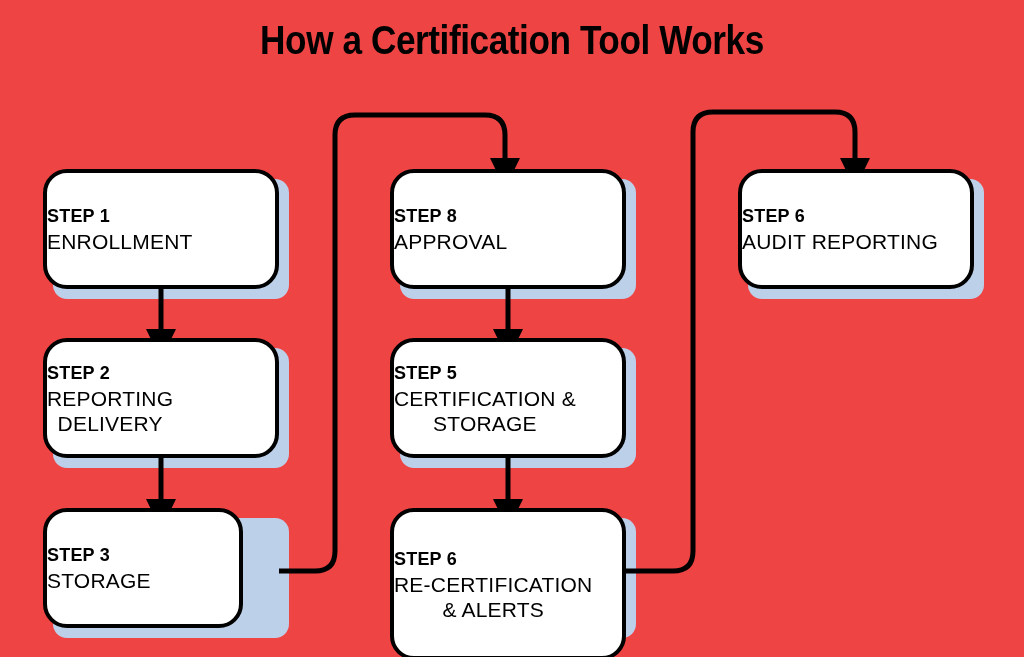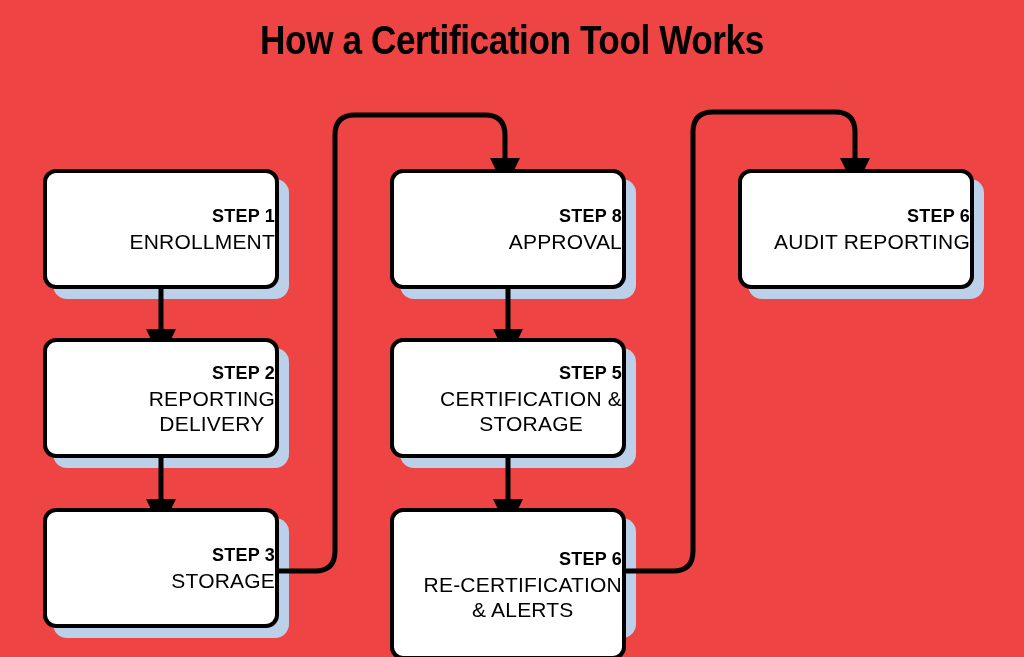--- a/index.html
+++ b/index.html
@@ -43,24 +43,24 @@
   .node-shadow {
     position: absolute;
     background: #bdd0ea;
     border-radius: 14px;
   }
   .node {
     position: absolute;
     box-sizing: border-box;
     background: #ffffff;
     border: 4px solid #000000;
-    border-radius: 13px;
+    border-radius: 24px;
     display: flex;
     flex-direction: column;
-    align-items: flex-end;
+    align-items: flex-start;
     justify-content: center;
     text-align: center;
     color: #000000;
   }
   .node-step {
     font-size: 18px;
     font-weight: bold;
     line-height: 25px;
     letter-spacing: 0.2px;
   }
@@ -120,21 +120,21 @@
     <div class="node-step">STEP 1</div>
     <div class="node-label">ENROLLMENT</div>
   </div>
 
   <div class="node" style="left:43px; top:338px; width:236px; height:120px;">
     <div class="node-step">STEP 2</div>
     <div class="node-label">REPORTING
 DELIVERY</div>
   </div>
 
-  <div class="node" style="left:43px; top:508px; width:236px; height:120px;">
+  <div class="node" style="left:43px; top:508px; width:200px; height:120px;">
     <div class="node-step">STEP 3</div>
     <div class="node-label">STORAGE</div>
   </div>
 
   <div class="node" style="left:390px; top:169px; width:236px; height:120px;">
     <div class="node-step">STEP 8</div>
     <div class="node-label">APPROVAL</div>
   </div>
 
   <div class="node" style="left:390px; top:338px; width:236px; height:120px;">

